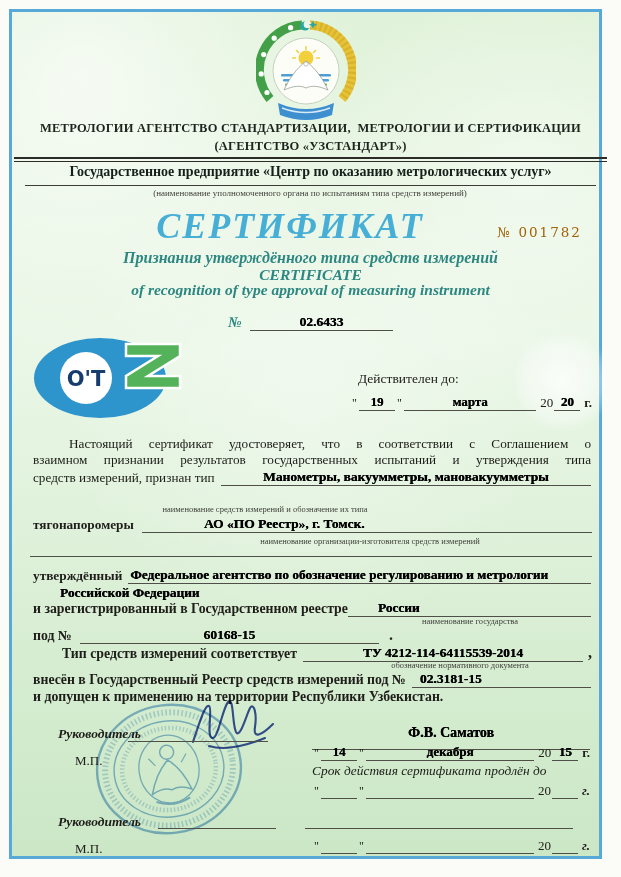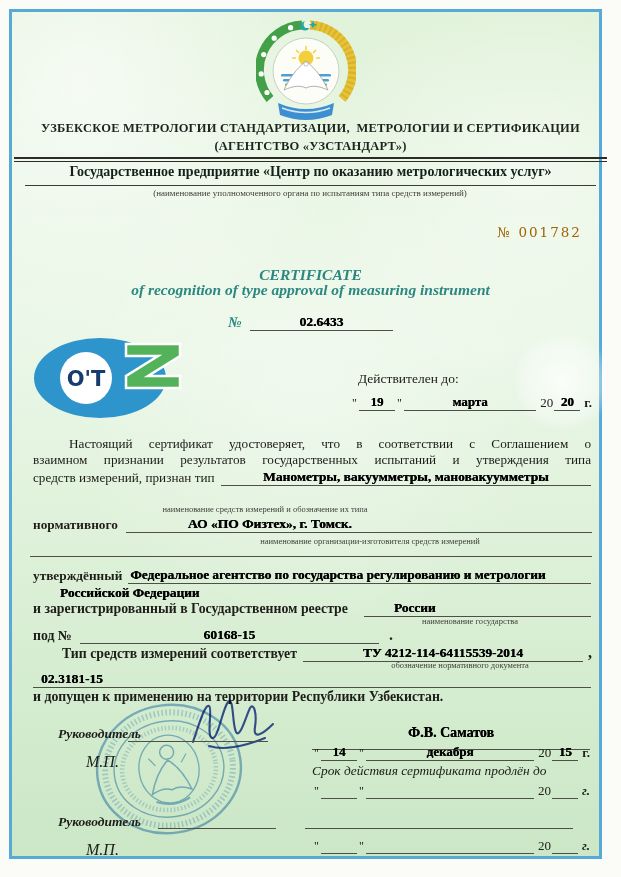--- a/index.html
+++ b/index.html
@@ -32,21 +32,21 @@
   .row .grow{flex:1;}
   .body-line{font-size:13.2px;line-height:16.4px;color:#1c1b17;}
   .jl{text-align:justify;text-align-last:justify;}
   .lbl{font-size:13.3px;font-weight:bold;color:#1e1d19;white-space:nowrap;}
   .dq{font-size:12px;padding:0 2px;}
   .dateline{font-size:13px;display:flex;align-items:flex-end;}
   .dateline .day{width:36px;}
   .dateline .mon{flex:1;}
   .dateline .yr{width:26px;}
   .sig-label{font-size:13.5px;font-weight:bold;font-style:italic;color:#1e1d19;}
-  .mp{font-size:16px;font-style:italic;margin-left:11px;}
+  .mp{font-size:13px;}
   .line{border-bottom:1.1px solid #4f4f48;}
   .stamp,.signature,.watermark{pointer-events:none;}
   .stamp{mix-blend-mode:multiply;opacity:.88;}
   .signature{mix-blend-mode:multiply;}
   .watermark{border-radius:50%;
      background:radial-gradient(circle, rgba(255,255,255,.8) 0%, rgba(255,255,255,.35) 55%, rgba(255,255,255,0) 72%);
      filter:blur(1.5px);}
 </style>
 </head>
 <body>
@@ -80,30 +80,32 @@
         <line x1="36" y1="40" x2="40" y2="40"></line>
       <line x1="64" y1="40" x2="60" y2="40"></line>
     </g>
     <rect x="25" y="56" width="50" height="2.6" rx="1.2" fill="#4f9fd4"></rect>
     <rect x="27" y="61" width="46" height="2.4" rx="1.2" fill="#4f9fd4"></rect>
     <rect x="29" y="65.6" width="42" height="2.2" rx="1.1" fill="#6fae4e"></rect>
     <path d="M50 43 C40 51 33 61 28 72 C37 68 44 67 50 70 C56 67 63 68 72 72 C67 61 60 51 50 43 Z" fill="#ffffff" stroke="#98a098" stroke-width="0.8"></path>
     <circle cx="50" cy="46" r="2.2" fill="#fff" stroke="#98a098" stroke-width="0.6"></circle>
   </svg>
 
-  <div class="abs hdr center" style="left:20px;top:121px;width:581px;">УЗБЕКСКОЕ МЕТРОЛОГИИ СТАНДАРТИЗАЦИИ,  МЕТРОЛОГИИ И СЕРТИФИКАЦИИ</div>
+  <div class="abs hdr center" style="left:20px;top:121px;width:581px;">МЕТРОЛОГИИ АГЕНТСТВО СТАНДАРТИЗАЦИИ,  МЕТРОЛОГИИ И СЕРТИФИКАЦИИ</div>
   <div class="abs hdr center" style="left:20px;top:139px;width:581px;">(АГЕНТСТВО «УЗСТАНДАРТ»)</div>
   <div class="abs rule2" style="left:14px;top:157px;width:593px;"></div>
   <div class="abs orgname center" style="left:25px;top:164px;width:571px;">Государственное предприятие «Центр по оказанию метрологических услуг»</div>
   <div class="abs cap" style="left:60px;top:189px;width:500px;font-size:9px;">(наименование уполномоченного органа по испытаниям типа средств измерений)</div>
 
+  <div class="abs title center" style="left:90px;top:205px;width:400px;">СЕРТИФИКАТ</div>
   <div class="abs titleno" style="left:497px;top:224px;">
     <span>№</span>&nbsp;
     <span class="num">001782</span>
   </div>
+  <div class="abs sub center" style="left:20px;top:249px;width:581px;font-size:16px;">Признания утверждённого типа средств измерений</div>
   <div class="abs sub center" style="left:20px;top:266px;width:581px;">CERTIFICATE</div>
   <div class="abs sub center" style="left:20px;top:281px;width:581px;">of recognition of type approval of measuring instrument</div>
 
   <div class="abs row" style="left:228px;top:314px;width:165px;font-size:14px;">
     <span class="teal i b" style="margin-right:8px;font-size:15px;">№</span>
     <span class="fill grow val" style="font-size:13.5px;">02.6433</span>
   </div>
 
   <svg class="abs" style="left:30px;top:336px;" width="160" height="84" viewBox="0 0 160 84">
     <ellipse cx="70" cy="42" rx="66" ry="40" style="fill:var(--logo_blue,#2d94cc)"></ellipse>
@@ -128,53 +130,54 @@
     <div class="body-line jl">взаимном признании результатов государственных испытаний и утверждения типа</div>
     <div class="body-line row">
       <span style="white-space:nowrap;margin-right:6px;">средств измерений, признан тип</span>
       <span class="fill grow val" style="font-size:13.5px;">Манометры, вакуумметры, мановакуумметры</span>
     </div>
   </div>
 
   <div class="abs cap" style="left:40px;top:505px;width:450px;">наименование средств измерений и обозначение их типа</div>
 
   <div class="abs row" style="left:33px;top:516px;width:559px;">
-    <span class="lbl" style="margin-right:8px;">нормативного</span>
-    <span class="fill grow val" style="text-align:left;padding-left:62px;font-size:13.5px;">АО «ПО Физтех», г. Томск.</span>
+    <span class="lbl" style="margin-right:8px;">тягонапоромеры</span>
+    <span class="fill grow val" style="text-align:left;padding-left:62px;font-size:13.5px;">АО «ПО Реестр», г. Томск.</span>
   </div>
   <div class="abs cap" style="left:225px;top:537px;width:290px;">наименование организации-изготовителя средств измерений</div>
 
   <div class="abs line" style="left:30px;top:548px;width:562px;height:8px;"></div>
 
   <div class="abs row" style="left:33px;top:567px;width:558px;">
     <span class="lbl" style="margin-right:6px;">утверждённый</span>
-    <span class="fill grow val" style="text-align:left;padding-left:2px;font-size:13.3px;">Федеральное агентство по государства регулированию и метрологии</span>
+    <span class="fill grow val" style="text-align:left;padding-left:2px;font-size:13.3px;">Федеральное агентство по обозначение регулированию и метрологии</span>
   </div>
   <div class="abs val" style="left:60px;top:585px;font-size:13.3px;">Российской Федерации</div>
 
   <div class="abs row" style="left:33px;top:600px;width:558px;">
-    <span class="lbl" style="margin-right:16px;font-weight:bold;font-size:13.8px;">и зарегистрированный в Государственном реестре</span>
+    <span class="lbl" style="margin-right:0;font-weight:bold;font-size:13.8px;">и зарегистрированный в Государственном реестре</span>
     <span class="fill grow val" style="text-align:left;padding-left:30px;font-size:13.3px;">России</span>
   </div>
   <div class="abs cap" style="left:380px;top:617px;width:180px;">наименование государства</div>
 
   <div class="abs row" style="left:33px;top:626px;width:360px;">
     <span class="lbl" style="margin-right:8px;font-size:13.8px;">под №</span>
     <span class="fill grow val" style="font-size:13.5px;">60168-15</span>
     <span class="b" style="margin-left:10px;">.</span>
   </div>
 
   <div class="abs row" style="left:62px;top:644px;width:530px;">
     <span class="lbl" style="margin-right:6px;font-size:13.8px;">Тип средств измерений соответствует</span>
     <span class="fill grow val" style="font-size:13.3px;">ТУ 4212-114-64115539-2014</span>
     <span class="b" style="margin-left:5px;">,</span>
   </div>
   <div class="abs cap" style="left:330px;top:661px;width:260px;">обозначение нормативного документа</div>
 
   <div class="abs row" style="left:33px;top:671px;width:558px;">
+    <span class="lbl" style="margin-right:6px;font-size:13.8px;">внесён в Государственный Реестр средств измерений под №</span>
     <span class="fill grow val" style="text-align:left;padding-left:8px;font-size:13.5px;">02.3181-15</span>
   </div>
   <div class="abs lbl" style="left:33px;top:689px;font-size:13.8px;">и допущен к применению на территории Республики Узбекистан.</div>
 
   <svg class="abs stamp" style="left:92px;top:700px;" width="155" height="138" viewBox="0 0 155 138">
     <g transform="rotate(-8 77 69)" style="stroke:var(--stamp_blue,#7fb0dd);fill:none">
       <ellipse cx="77" cy="69" rx="72" ry="64" stroke-width="2.4"></ellipse>
       <ellipse cx="77" cy="69" rx="64" ry="56.5" stroke-width="6" stroke-dasharray="1.6 2.4" opacity=".55"></ellipse>
       <ellipse cx="77" cy="69" rx="55" ry="48" stroke-width="1.4"></ellipse>
       <ellipse cx="77" cy="69" rx="47" ry="41" stroke-width="4.5" stroke-dasharray="1.4 2.2" opacity=".5"></ellipse>

